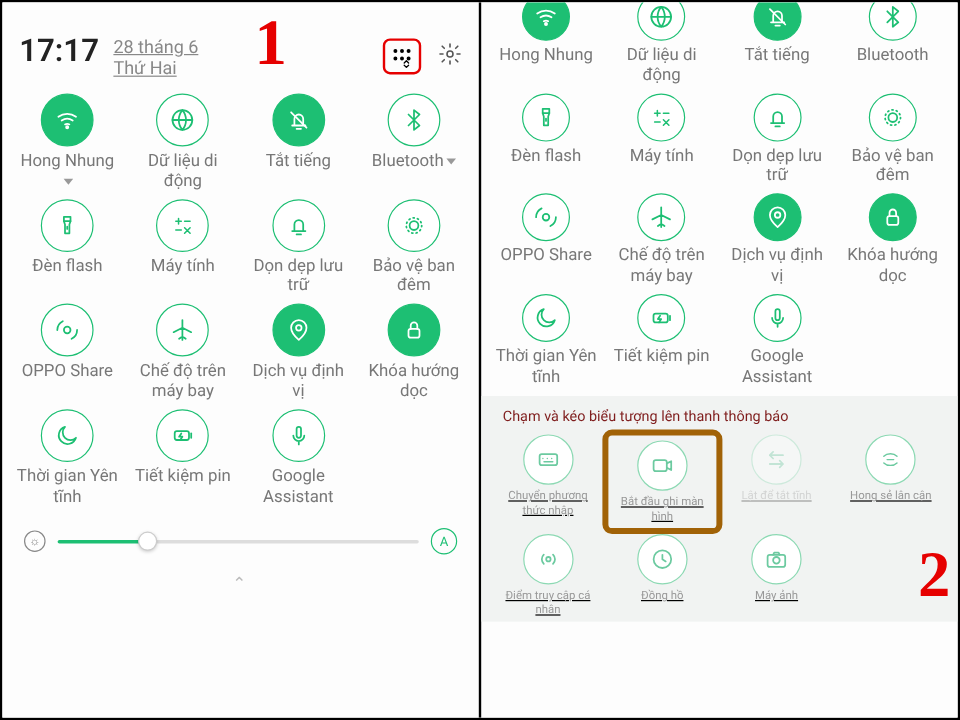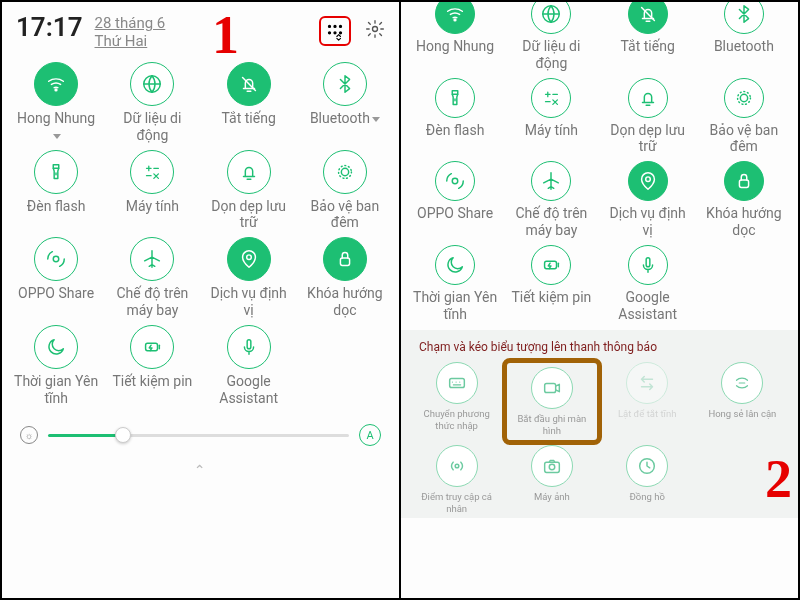--- a/index.html
+++ b/index.html
@@ -2,21 +2,21 @@
 <html><head>
 <meta charset="utf-8">
 <style>
   * { box-sizing: border-box; margin: 0; padding: 0; }
   body { font-family: -apple-system, "Segoe UI", Roboto, sans-serif; background: #888; width: 800px; height: 600px; overflow: hidden; }
   .wrap { display: flex; width: 800px; height: 600px; border: 2px solid #000; background: #fff; }
   .panel { flex: 1; background: #fdfdfd; position: relative; overflow: hidden; }
   .panel + .panel { border-left: 2px solid #000; }
 
   
-  .hdr { display: flex; align-items: flex-start; padding: 10px 14px 4px; gap: 12px; }
+  .hdr { display: flex; align-items: flex-start; padding: 10px 14px 4px; gap: 12px; margin-top: 16px; }
   .time { font-size: 26px; font-weight: 600; color: #222; }
   .date { font-size: 15px; color: #888; line-height: 1.2; margin-top: 2px; flex: 1; text-decoration: underline; }
   .hdr-icons { display: flex; gap: 14px; align-items: center; margin-top: 4px; }
   .edit-btn { width: 32px; height: 30px; border: 2px solid #e60000; border-radius: 6px; display: flex; align-items: center; justify-content: center; }
   .gear { width: 20px; height: 20px; color: #555; }
 
   .grid { display: grid; grid-template-columns: repeat(4, 1fr); gap: 6px 0; padding: 8px 6px; }
   .tile { display: flex; flex-direction: column; align-items: center; gap: 4px; }
   .circ { width: 44px; height: 44px; border-radius: 50%; display: flex; align-items: center; justify-content: center; border: 1.5px solid #1dbf73; color: #1dbf73; background: #fff; }
   .circ.on { background: #1dbf73; color: #fff; border-color: #1dbf73; }
@@ -32,21 +32,21 @@
 
   .callout { position:absolute; font-size:54px; font-weight:900; color:#e60000; font-family: Georgia, serif; }
 
   
   .panel.right .grid { padding-top: 0; }
   .shift { margin-top: -8px; }
   .row3 .circ { width:40px;height:40px; }
 
   .edit-section { background:#f1f3f2; padding: 10px 8px 4px; }
   .edit-title { font-size:12px; color:#7f1d1d; padding: 0 10px 8px; }
-  .edit-grid { display:grid; grid-template-columns: repeat(4,1fr); gap: 4px 0; }
+  .edit-grid { display:grid; grid-template-columns: repeat(4,1fr); gap: 4px 0; text-decoration: underline; }
   .edit-grid .circ { border-color:#8cd9b3; color:#6ccaa0; width:42px;height:42px;}
   .edit-grid .lbl { color:#999; font-size:9.5px;}
   .hl { border:5px solid #a16207; border-radius:8px; padding:4px 2px; margin:-4px -2px;}
 
   svg { width: 22px; height: 22px; stroke: currentColor; fill: none; stroke-width: 1.6; stroke-linecap: round; stroke-linejoin: round; }
   .circ svg { width:22px; height:22px; }
 </style>
 </head>
 <body>
 
@@ -413,34 +413,34 @@
               <svg viewBox="0 0 24 24">
                 <circle cx="12" cy="12" r="2"></circle>
                 <path d="M6 12a6 6 0 0 1 1.8-4.2M18 12a6 6 0 0 1-1.8 4.2M7.8 16.2A6 6 0 0 1 6 12M16.2 7.8A6 6 0 0 1 18 12"></path>
               </svg>
             </div>
             <div class="lbl">Điểm truy cập cá nhân</div>
           </div>
         <div class="tile">
             <div class="circ">
               <svg viewBox="0 0 24 24">
+                <circle cx="12" cy="12" r="8"></circle>
+                <path d="M12 8v4l3 2"></path>
+              </svg>
+            </div>
+            <div class="lbl">Đồng hồ</div>
+          </div>
+        <div class="tile">
+            <div class="circ">
+              <svg viewBox="0 0 24 24">
                 <rect x="4" y="8" width="16" height="11" rx="2"></rect>
                 <circle cx="12" cy="13" r="3"></circle>
                 <path d="M9 8l1-2h4l1 2"></path>
               </svg>
             </div>
             <div class="lbl">Máy ảnh</div>
           </div>
-        <div class="tile">
-            <div class="circ">
-              <svg viewBox="0 0 24 24">
-                <circle cx="12" cy="12" r="8"></circle>
-                <path d="M12 8v4l3 2"></path>
-              </svg>
-            </div>
-            <div class="lbl">Đồng hồ</div>
-          </div>
       </div>
     </div>
 
     <div class="callout" style="bottom:88px; right:6px;">2</div>
   </div>
 </div>
 
 </body></html>

